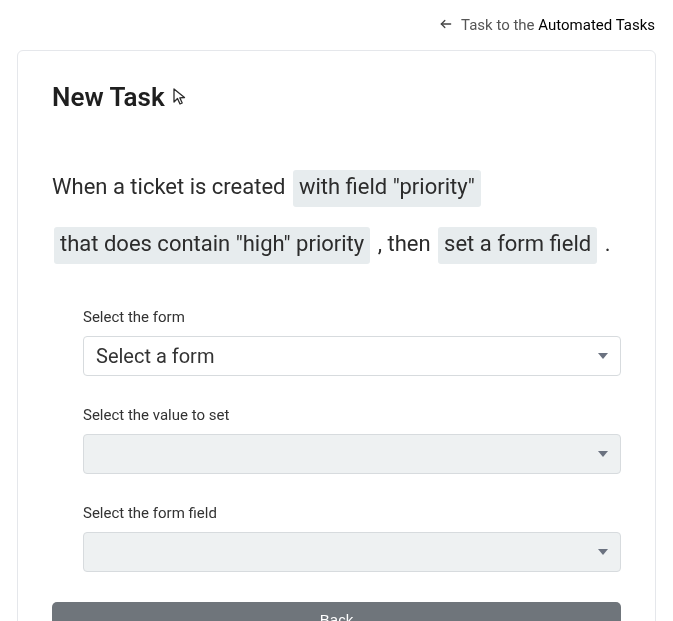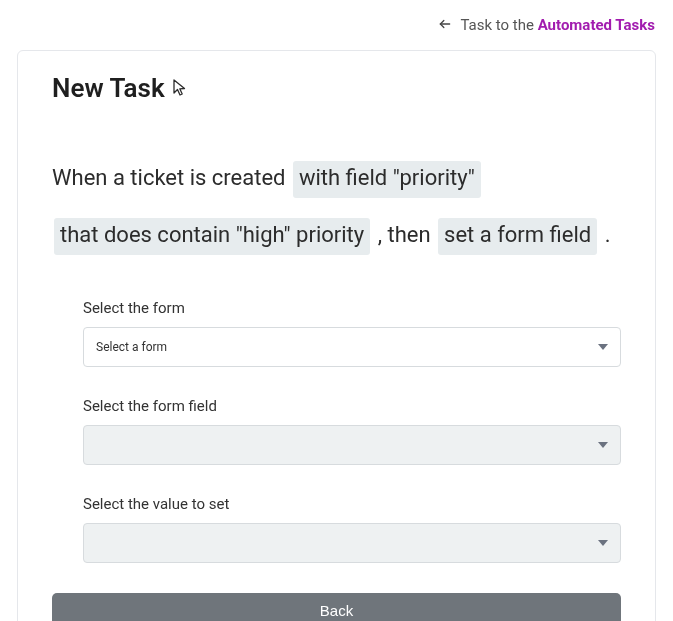--- a/index.html
+++ b/index.html
@@ -25,33 +25,34 @@
     font-size: 15px;
     color: #555;
     cursor: pointer;
   }
   .backlink .arrow {
     font-size: 16px;
     line-height: 1;
     color: #444;
   }
   .backlink .bl-text { color: #555; }
-  .backlink .bl-bold { font-weight: 700; color: #a21caf; }
+  .backlink .bl-bold { font-weight: 400; color: #000000; }
 
   .card {
     margin: 36px 17px 0 17px;
     border: 1px solid #e5e7eb;
     border-radius: 6px;
     padding: 22px 34px 34px 34px;
     background: #fff;
   }
   .title-row {
     display: flex;
     align-items: center;
     gap: 8px;
+    margin-top: 9px;
   }
   h1 {
     margin: 0;
     font-size: 26px;
     font-weight: 600;
     color: #1f1f1f;
   }
   .cursor-icon svg { display: block; }
 
   .sentence {
@@ -81,21 +82,21 @@
   }
   .select {
     position: relative;
     width: 100%;
     height: 40px;
     border: 1px solid #d7dbde;
     border-radius: 4px;
     display: flex;
     align-items: center;
     padding: 0 12px;
-    font-size: 12px;
+    font-size: 20px;
     color: #333;
     cursor: pointer;
     background: #fff;
   }
   .select.disabled {
     background: #eef1f2;
     color: #333;
   }
   .select .caret {
     position: absolute;
@@ -173,42 +174,42 @@
         <span>Select a form</span>
         <span class="caret">
           <svg width="10" height="6" viewBox="0 0 10 6">
               <path d="M0 0 L5 6 L10 0 Z" fill="#6b7280"></path>
             </svg>
         </span>
       </div>
     </div>
 
     <div class="field-block">
+      <div class="field-label">Select the value to set</div>
+      <div class="select disabled">
+        <span></span>
+        <span class="caret">
+          <svg width="10" height="6" viewBox="0 0 10 6">
+              <path d="M0 0 L5 6 L10 0 Z" fill="#6b7280"></path>
+            </svg>
+        </span>
+      </div>
+    </div>
+
+    <div class="field-block">
       <div class="field-label">Select the form field</div>
       <div class="select disabled">
         <span></span>
         <span class="caret">
           <svg width="10" height="6" viewBox="0 0 10 6">
               <path d="M0 0 L5 6 L10 0 Z" fill="#6b7280"></path>
             </svg>
         </span>
       </div>
     </div>
 
-    <div class="field-block">
-      <div class="field-label">Select the value to set</div>
-      <div class="select disabled">
-        <span></span>
-        <span class="caret">
-          <svg width="10" height="6" viewBox="0 0 10 6">
-              <path d="M0 0 L5 6 L10 0 Z" fill="#6b7280"></path>
-            </svg>
-        </span>
-      </div>
-    </div>
-
     <div class="buttons">
       <button class="btn btn-back">Back</button>
       <button class="btn btn-save">Save</button>
     </div>
 
   </div>
 </div>
 
 </body></html>

